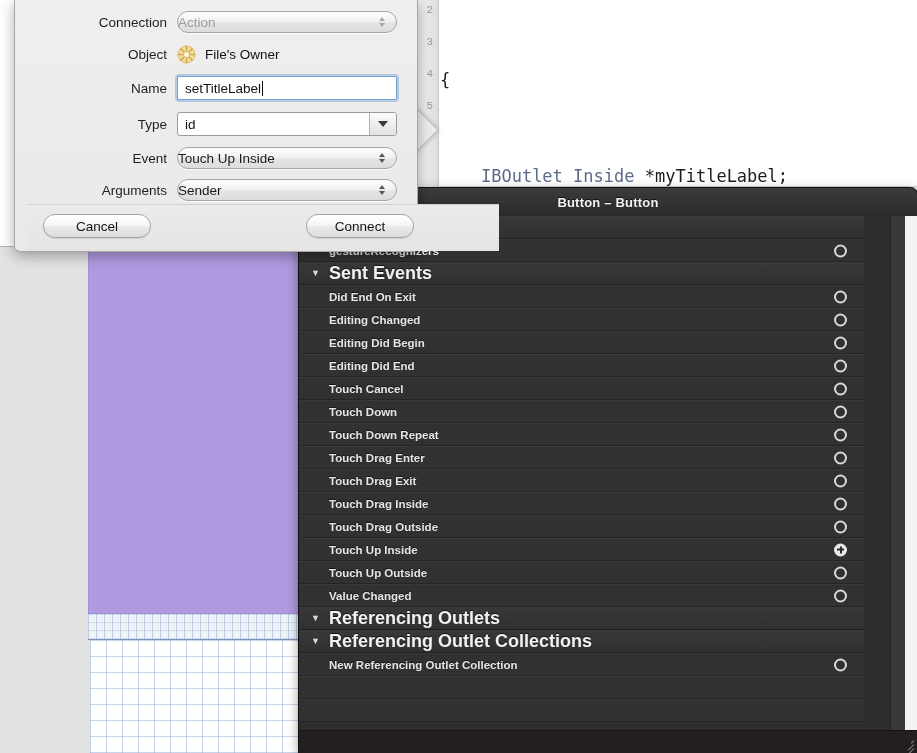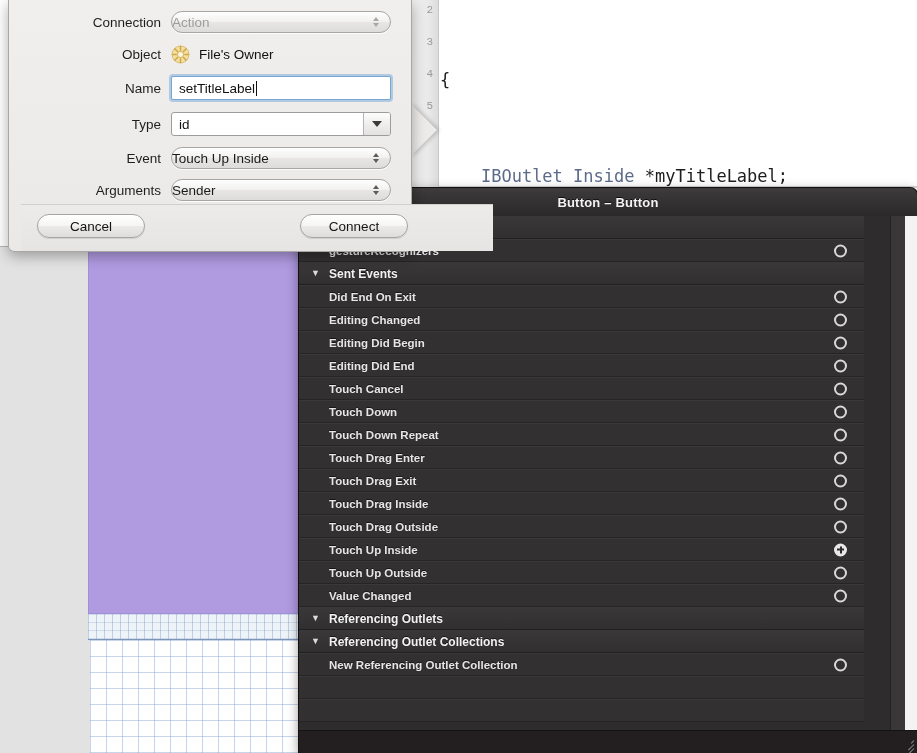--- a/index.html
+++ b/index.html
@@ -156,21 +156,21 @@
   .row.blank { background: #333032; height: 23px; }
   .disclosure {
     width: 14px;
     color: #dcdcdc;
     font-size: 9px;
     line-height: 1;
     margin-right: 4px;
     flex: 0 0 auto;
   }
   .header-label {
-    font-size: 12px;
+    font-size: 18px;
     font-weight: bold;
     color: #f2f2f2;
     text-shadow: 0 -1px 0 rgba(0,0,0,.6);
   }
   .item-label {
     font-size: 11.5px;
     font-weight: bold;
     color: #e6e6e6;
     padding-left: 18px;
     text-shadow: 0 -1px 0 rgba(0,0,0,.55);
@@ -239,21 +239,21 @@
     right: 0;
     height: 1px;
     background: #8e8a8c;
     transform: rotate(-45deg);
     transform-origin: right center;
   }
 
   
   #popover {
     position: absolute;
-    left: 8px; top: 0px;
+    left: 14px; top: 0px;
     width: 404px; height: 252px;
     background: linear-gradient(to bottom,#f0efee 0%,#eae9e8 100%);
     border: 1px solid #a9a7a5;
     border-top: none;
     border-radius: 0 0 6px 6px;
     box-shadow: 0 4px 14px rgba(0,0,0,.32);
     box-sizing: border-box;
   }
   #popover-tail {
     position: absolute;

